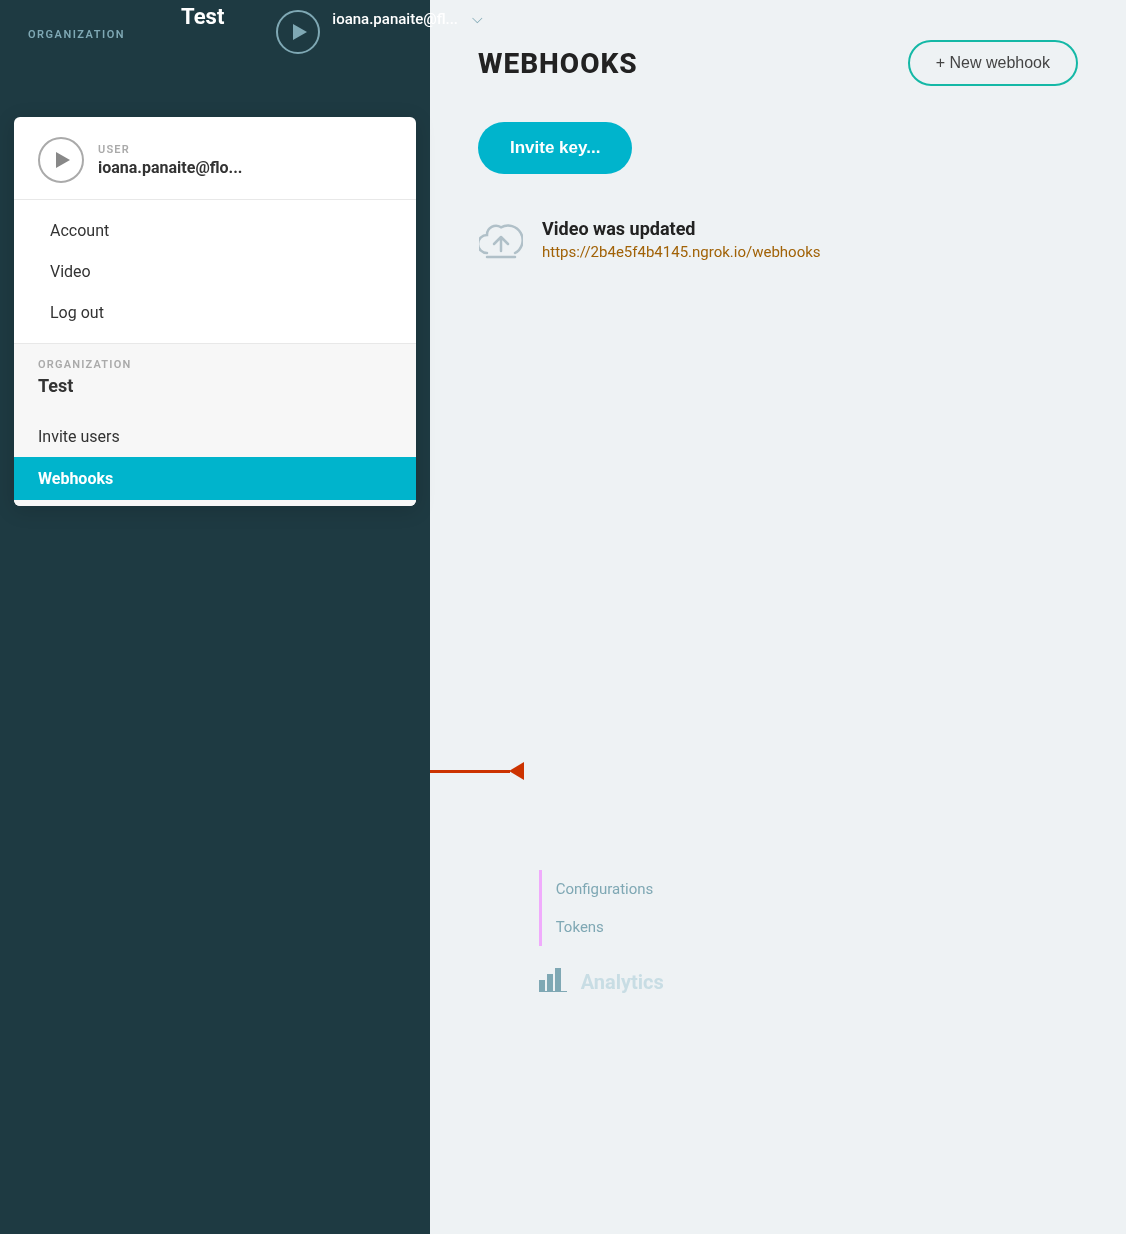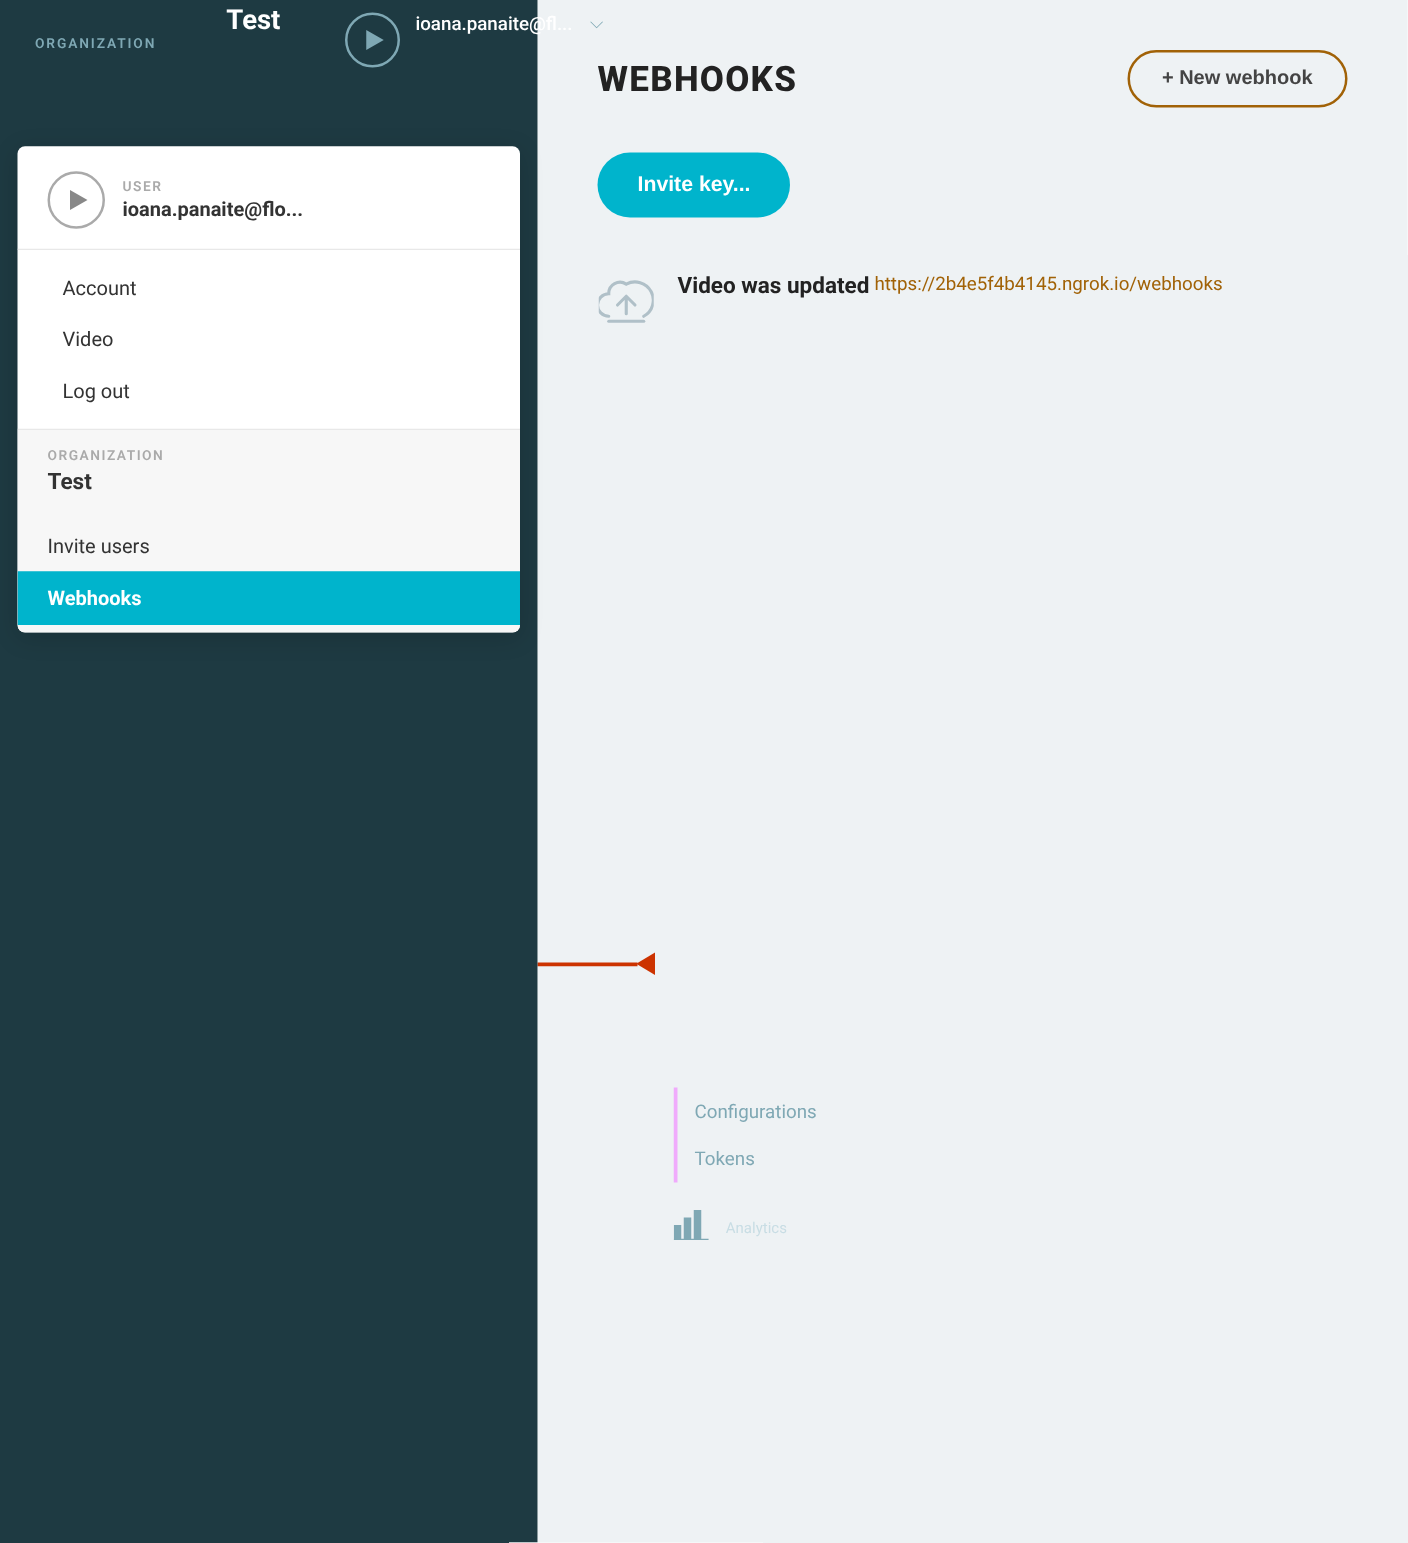--- a/index.html
+++ b/index.html
@@ -216,23 +216,23 @@
       padding: 20px 28px;
       cursor: pointer;
     }
 
     .analytics-icon {
       color: #7fa8b4;
       font-size: 24px;
     }
 
     .analytics-label {
-      font-size: 12px;
+      font-size: 20px;
       color: #c8dde4;
-      font-weight: 400;
+      font-weight: 700;
     }
 
     
     .main-content {
       flex: 1;
       background-color: #eef2f4;
       padding: 40px 48px;
       position: relative;
     }
 
@@ -244,28 +244,28 @@
     }
 
     .main-title {
       font-size: 28px;
       font-weight: 800;
       color: #222;
       letter-spacing: 1px;
     }
 
     .new-webhook-btn {
-      border: 2px solid #a16207;
+      border: 2px solid #14b8a6;
       border-radius: 30px;
       padding: 12px 26px;
       background: transparent;
       font-size: 16px;
       color: #444;
       cursor: pointer;
-      font-weight: 700;
+      font-weight: 400;
     }
 
     .secret-key-btn {
       background: #00b4cc;
       color: #fff;
       border: none;
       border-radius: 30px;
       padding: 16px 32px;
       font-size: 17px;
       font-weight: 600;
@@ -286,21 +286,21 @@
       height: 46px;
       margin-top: 2px;
       flex-shrink: 0;
       display: flex;
       align-items: center;
       justify-content: center;
     }
 
     .webhook-info {
       display: flex;
-      flex-direction: row;
+      flex-direction: column;
       gap: 4px;
     }
 
     .webhook-title {
       font-size: 18px;
       font-weight: 700;
       color: #222;
     }
 
     .webhook-url {

